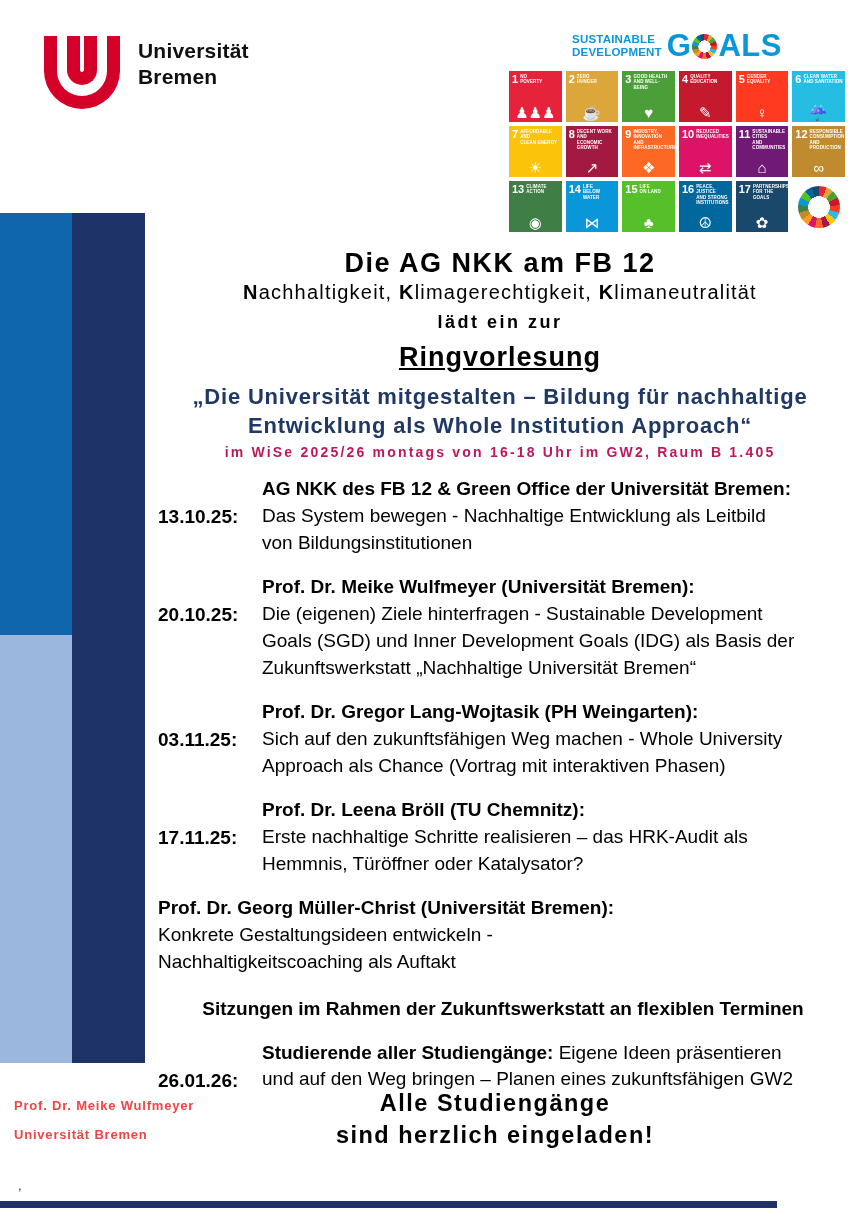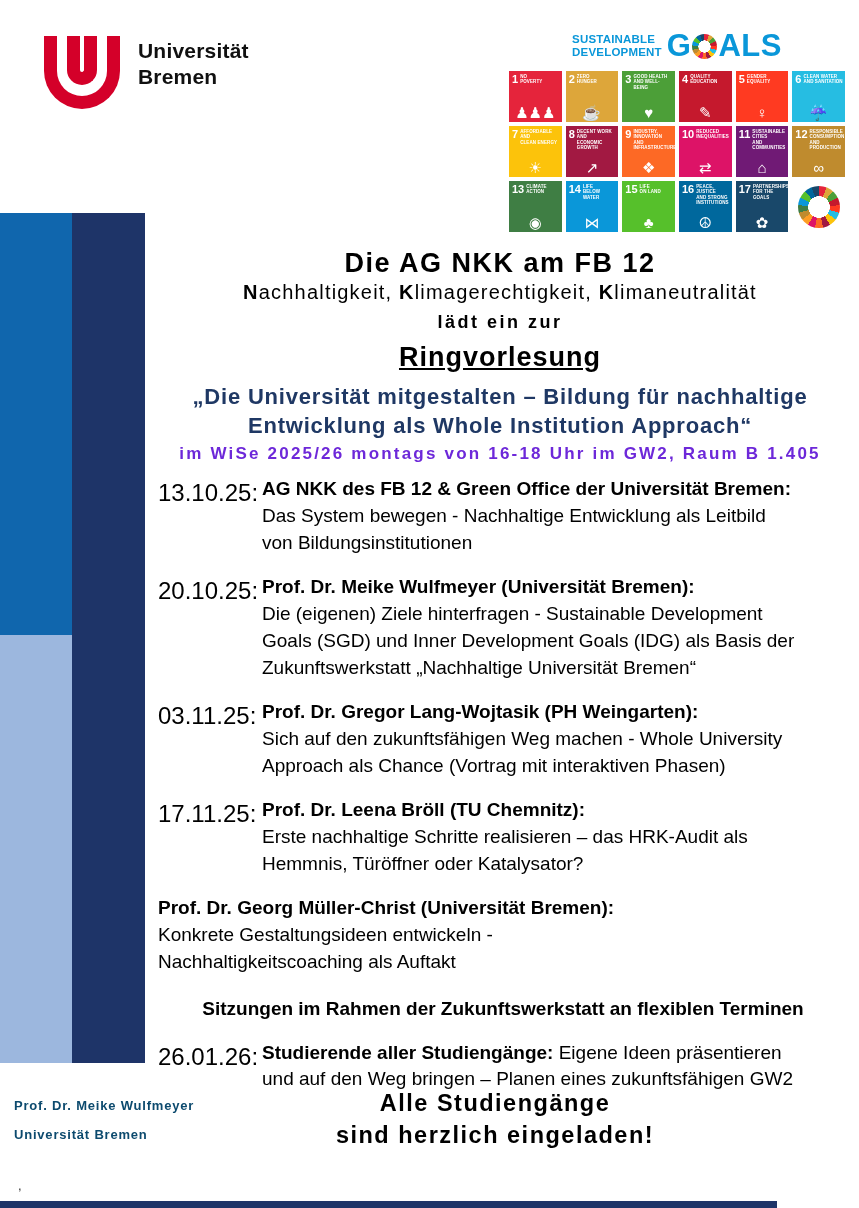--- a/index.html
+++ b/index.html
@@ -65,37 +65,37 @@
   
   .intro{position:absolute;left:150px;top:248px;width:700px;text-align:center;}
   .intro-title{font-size:27px;font-weight:700;letter-spacing:1.5px;}
   .intro-sub{font-size:20px;letter-spacing:1.2px;margin-top:2px;}
   .intro-sub b{font-weight:700;}
   .intro-invite{font-size:18px;font-weight:700;letter-spacing:2.5px;margin-top:8px;}
   .intro-ring{font-size:27px;font-weight:700;letter-spacing:1px;
     text-decoration:underline;margin-top:9px;}
   .intro-topic{font-size:22px;font-weight:700;color:#1f3864;
     letter-spacing:0.8px;line-height:1.32;margin-top:9px;white-space:pre-line;}
-  .intro-info{font-size:17px;font-weight:700;letter-spacing:2.2px;
-    color:#6d28d9;margin-top:4px;}
+  .intro-info{font-size:14px;font-weight:700;letter-spacing:2.2px;
+    color:#be185d;margin-top:4px;}
 
   
   .schedule{position:absolute;left:158px;top:476px;width:690px;text-align:left;}
   .entry{display:flex;margin-bottom:17px;}
-  .entry .e-date{flex:0 0 104px;font-size:24px;font-weight:400;line-height:1.42;}
+  .entry .e-date{flex:0 0 104px;font-size:19px;font-weight:700;line-height:1.42;margin-top:28px;}
   .entry .e-body{flex:1;font-size:19px;line-height:1.42;}
   .entry .e-speaker{font-weight:700;}
   .entry .e-desc{white-space:pre-line;}
   .schedule-note{font-size:19px;font-weight:700;text-align:center;
     margin:22px 0 20px 0;}
   .entry-final .e-rest{white-space:pre-line;display:inline;}
 
   
   .footer-contact{position:absolute;left:14px;top:1098px;font-size:13px;
-    font-weight:700;letter-spacing:0.8px;color:#0c4a6e;}
+    font-weight:700;letter-spacing:0.8px;color:#ef4444;}
   .footer-contact div{margin-bottom:14px;}
   .footer-invite{position:absolute;left:150px;top:1088px;width:690px;
     text-align:center;font-size:23.5px;font-weight:700;letter-spacing:1.5px;
     line-height:1.35;}
   .stray-comma{position:absolute;left:18px;top:1178px;font-size:13px;color:#333;}
 </style>
 </head>
 <body>
 
 <div class="poster">

